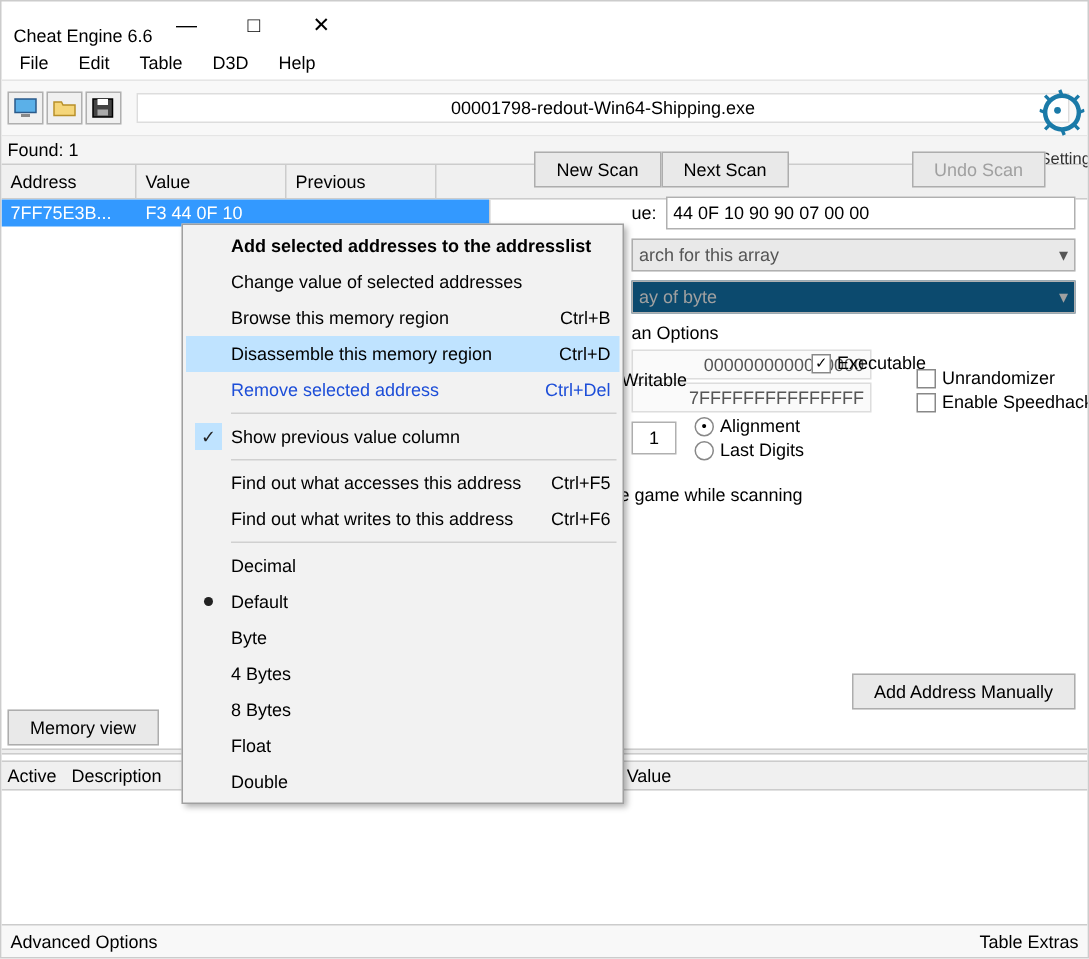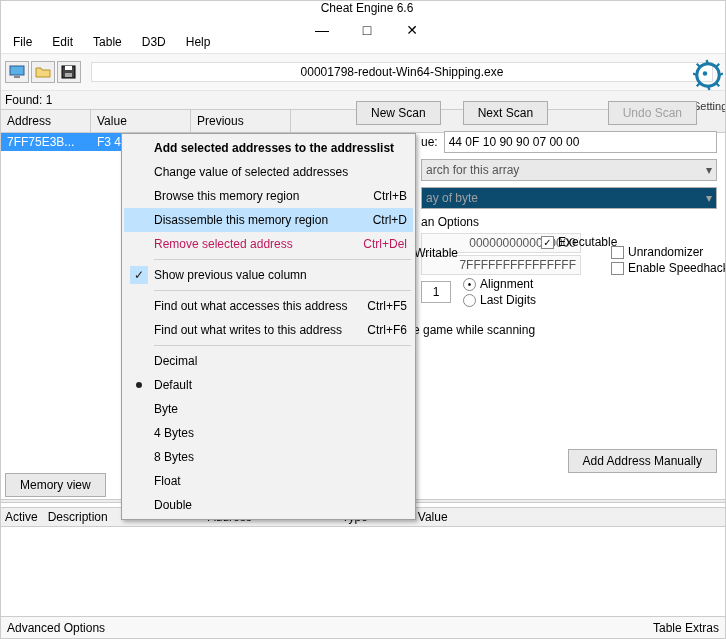--- a/index.html
+++ b/index.html
@@ -1,34 +1,34 @@
 <!DOCTYPE html>
 <html><head>
 <meta charset="utf-8">
 <style>
 * { box-sizing: border-box; margin: 0; padding: 0; font-family: "Segoe UI", Tahoma, sans-serif; font-size: 12px; }
 body { background: #fff; width: 726px; height: 639px; position: relative; overflow: hidden; border: 1px solid #ccc;}
-.titlebar { height: 30px; display: flex; align-items: center; padding: 0 0 0 8px; flex-direction: column; }
+.titlebar { height: 30px; display: flex; align-items: flex-end; padding: 0 0 0 8px; }
 .winbtns { display: flex; }
 .winbtn { width: 45px; height: 30px; display: flex; align-items: center; justify-content: center; font-size: 14px; }
 .menubar { height: 22px; display: flex; align-items: center; padding: 0 4px; gap: 4px; }
 .menubar span { padding: 2px 8px; }
 .toolbar { height: 28px; display: flex; align-items: center; padding: 18px 4px; border-top: 1px solid #e5e5e5; border-bottom: 1px solid #e5e5e5; background: #f8f8f8; }
 .toolbtn { width: 24px; height: 22px; border: 1px solid #b0b0b0; background: #f0f0f0; display: flex; align-items: center; justify-content: center; margin-right: 2px; }
 .procname { flex: 1; text-align: center; padding: 2px; border: 1px solid #ddd; margin: 0 8px; background: #fff; }
 .found { padding: 2px 4px; border-bottom: 1px solid #ccc; background:#f4f4f4;}
 .listhdr { display: flex; background: #f0f0f0; border-bottom: 1px solid #ccc; }
 .listhdr div { padding: 4px 6px; border-right: 1px solid #ccc; }
 .col-addr { width: 90px; }
 .col-val { width: 100px; }
 .col-prev { width: 100px; }
 .listbody { height: 340px; background: #fff; position: relative; border-right:1px solid #ccc;}
 .row-sel { background: #3399ff; color: #fff; display: flex; height: 18px; align-items: center; }
 .row-sel div { padding: 0 6px; }
-.scanbtns { position: absolute; top: 100px; left: 355px; display: flex; gap: 22px; align-items: center; }
+.scanbtns { position: absolute; top: 100px; left: 355px; display: flex; gap: 0; align-items: center; }
 .btn { border: 1px solid #adadad; background: #e9e9e9; padding: 4px 14px; }
 .btn.disabled { color: #a0a0a0; }
 .undo { position: absolute; top: 100px; right: 28px; }
 .rightpane { position: absolute; left: 420px; top: 130px; right: 8px; }
 .valline { display: flex; align-items: center; margin-bottom: 6px; }
 .valline input { flex: 1; border: 1px solid #b0b0b0; padding: 3px 4px; height: 22px; }
 .combo { width: 100%; border: 1px solid #b0b0b0; background: #e9e9e9; padding: 3px 4px; height: 22px; display: flex; justify-content: space-between; align-items: center; margin-bottom: 6px; color:#555;}
 .combo.disabled { background: #0c4a6e; color: #a0a0a0; }
 .hexboxes { text-align: right; font-family: "Courier New", monospace; font-size: 11px; color:#555;}
 .hexline { border: 1px solid #ddd; padding: 2px 4px; margin-bottom: 2px; background:#fafafa;}
@@ -37,24 +37,24 @@
 .radiostack { display:flex; flex-direction:column; gap:2px; margin-left:6px;}
 .pausegame { position:absolute; top:192px; left:-8px; }
 .checkgrp { position:absolute; top:50px; right:-4px; display:flex; flex-direction:column; gap:2px;}
 .chk { display: flex; align-items: center; gap: 4px; }
 .chk .box { width: 13px; height: 13px; border: 1px solid #888; display: inline-flex; align-items: center; justify-content: center; font-size: 10px; background:#fff;}
 .numbox { width: 30px; height: 22px; border: 1px solid #b0b0b0; text-align: center; line-height:20px;}
 .memview { position: absolute; left: 4px; top: 472px; }
 .addman { position: absolute; right: 8px; top: 448px; }
 .bottomhdr { position: absolute; left: 0; right: 0; top: 506px; display: flex; background: #f0f0f0; border-top: 1px solid #ccc; border-bottom: 1px solid #ccc; padding: 2px 4px; gap: 40px; }
 .statusbar { position: absolute; bottom: 0; left: 0; right: 0; height: 22px; border-top: 1px solid #ccc; display: flex; align-items: center; padding: 0 6px; justify-content: space-between; background:#f8f8f8;gap:21px;}
-.ctxmenu { position: absolute; left: 120px; top: 132px; width: 295px; background: #f2f2f2; border: 1px solid #a0a0a0; box-shadow: 2px 2px 4px rgba(0,0,0,0.3); padding: 2px; z-index: 100; }
+.ctxmenu { position: absolute; left: 120px; top: 148px; width: 295px; background: #f2f2f2; border: 1px solid #a0a0a0; box-shadow: 2px 2px 4px rgba(0,0,0,0.3); padding: 2px; z-index: 100; }
 .ctxitem { display: flex; align-items: center; height: 24px; padding: 0 6px 0 30px; position: relative; }
 .ctxitem.bold { font-weight: bold; }
-.ctxitem.disabled { color: #be185d; }
+.ctxitem.disabled { color: #1d4ed8; }
 .ctxitem.hl { background: #bfe3ff; }
 .ctxitem .sc { margin-left: auto; }
 .ctxsep { height: 1px; background: #d0d0d0; margin: 3px 2px 3px 30px; }
 .ctxcheck { position: absolute; left: 6px; width: 18px; height: 18px; background: #bfe3ff; display: flex; align-items: center; justify-content: center; font-size: 12px; color:#222;}
 .ctxdot { position: absolute; left: 12px; width: 6px; height: 6px; background: #222; border-radius: 50%; }
 .logo { position: absolute; right: 2px; top: 52px; width: 30px; height: 60px; }
 .logo svg { width: 30px; height: 44px; }
 .settingslbl { font-size: 11px; text-align: center; color:#333;}
 .divh { position:absolute; left:0; right:0; top:498px; height:4px; background:#eee; border-top:1px solid #ccc; border-bottom:1px solid #ccc;}
 </style>

